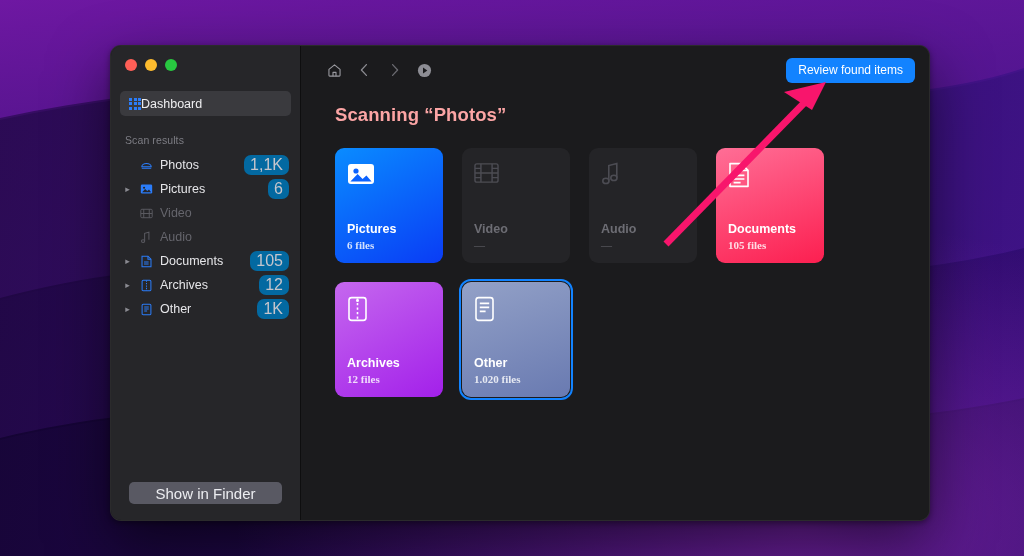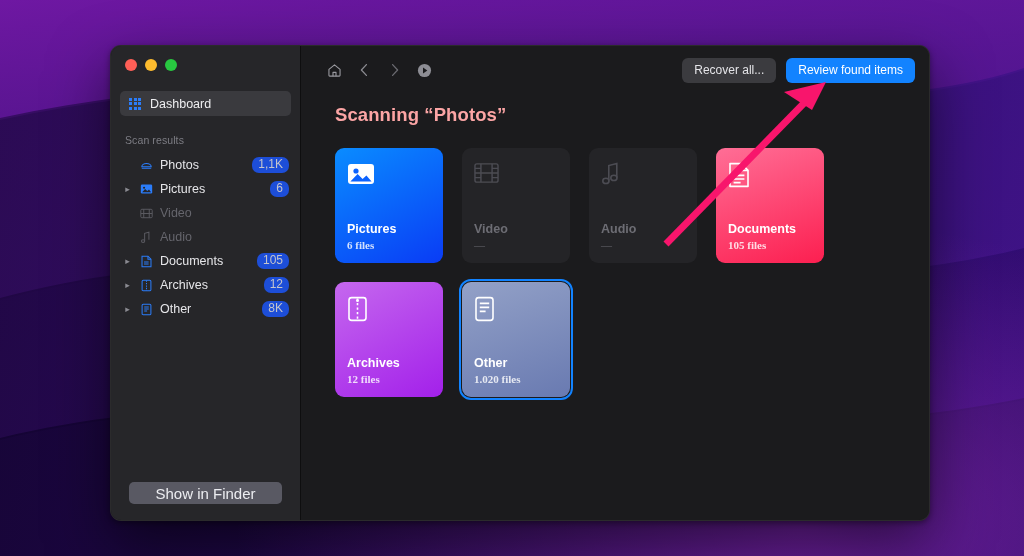--- a/index.html
+++ b/index.html
@@ -40,21 +40,21 @@
   .light.red{ background:#ff5f57; }
   .light.yellow{ background:#febc2e; }
   .light.green{ background:#28c840; }
 
   .dash-row {
     margin:20px 9px 0 9px;
     height:25px;
     background:#3a3a3e;
     border-radius:5px;
     display:flex; align-items:center;
-    padding:0 9px; gap:9px;
+    padding:0 9px; 
   }
   .dash-label { font-size:12.5px; color:#efeff1; }
   .grid-icon { display:grid; grid-template-columns:repeat(3,3px);
                grid-template-rows:repeat(3,3px); gap:1.5px; }
   .grid-icon i { background:#2b7dfa; display:block; width:3px; height:3px; }
 
   .sect-title {
     font-size:10.5px; color:#7d7d84;
     padding:18px 0 7px 14px; letter-spacing:.1px;
   }
@@ -65,22 +65,22 @@
     gap:6px; font-size:12.5px;
     position:relative;
   }
   .twisty { width:9px; font-size:9px; color:#8b8b92; text-align:center; flex:0 0 9px; }
   .twisty.hidden { visibility:hidden; }
   .nav-ico { width:16px; flex:0 0 16px; display:flex; align-items:center; justify-content:center; }
   .nav-ico svg { display:block; }
   .nav-label { flex:1; color:#e6e6e9; }
   .nav-item.dim .nav-label { color:#65656c; }
   .badge {
-    font-size:12px; color:#c5c5cc;
-    background:#1d4ed8; border-radius:7px;
+    font-size:16px; color:#c5c5cc;
+    background:#0369a1; border-radius:7px;
     padding:1.5px 6px; line-height:1.1;
   }
 
   .finder-wrap { margin-top:auto; padding:0 18px 16px; }
   #show-finder {
     width:100%; height:22px;
     background:#595963; border:none; border-radius:5px;
     color:#ecedf1; font-size:15px;
     font-family:"Liberation Sans", sans-serif;
     cursor:pointer;
@@ -282,21 +282,21 @@
 
     <div class="nav-item">
       <span class="twisty">▸</span>
       <span class="nav-ico">
         <svg width="11" height="13" viewBox="0 0 13 15" fill="none" stroke="#2b7dfa" stroke-width="1.2">
           <rect x="1.3" y="1.2" width="10.4" height="12.6" rx="1.4"></rect>
           <path d="M3.8 4.6h5.4M3.8 7h5.4M3.8 9.4h3.4"></path>
         </svg>
       </span>
       <span class="nav-label">Other</span>
-      <span class="badge">8K</span>
+      <span class="badge">1K</span>
     </div>
 
     <div class="finder-wrap">
       <button id="show-finder">Show in Finder</button>
     </div>
   </aside>
 
   <section id="main">
 
     <div id="toolbar">
@@ -318,21 +318,20 @@
       </span>
       <span class="tb-btn">
         <svg width="15" height="15" viewBox="0 0 16 16">
           <circle cx="8" cy="8" r="7" fill="#8d8d94"></circle>
           <path d="M6.4 4.9 11 8l-4.6 3.1z" fill="#1b1b1d"></path>
         </svg>
       </span>
 
       <span class="spacer"></span>
 
-      <button id="recover-all">Recover all...</button>
       <button id="review-items">Review found items</button>
     </div>
 
     <div id="heading">
       <div id="scan-title">Scanning “Photos”</div>
     </div>
 
     <div id="tiles">
 
       <div class="tile" style="background:linear-gradient(150deg,#0a8cff 0%,#0a3cf5 100%)">

